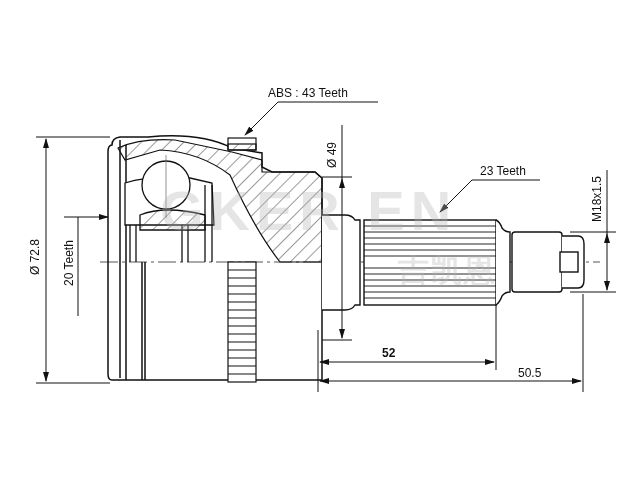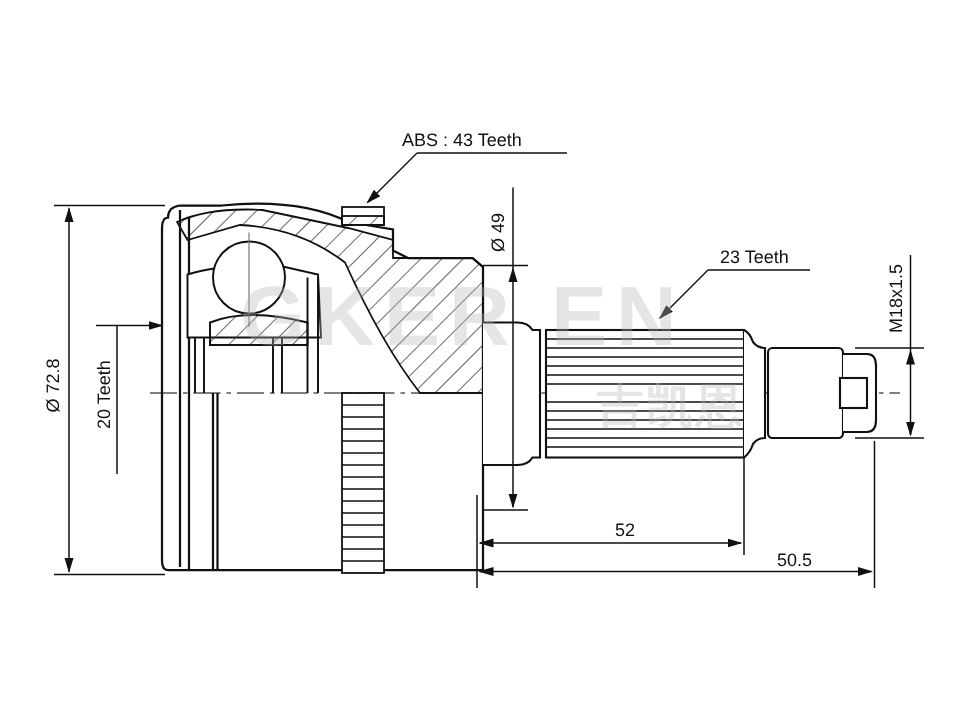--- a/index.html
+++ b/index.html
@@ -134,14 +134,14 @@
 
 <div class="wm" style="left:160px;top:178px;font-size:56px;">GKER EN</div>
 <div class="wm" style="left:398px;top:250px;font-size:31px;letter-spacing:2px;">吉凯恩</div>
 
 <div class="lbl" style="left:268px;top:86px;text-align:right;">ABS : 43 Teeth</div>
 <div class="lbl" style="left:480px;top:164px;">23 Teeth</div>
 <div class="lbl rot" style="left:62px;top:286px;">20 Teeth</div>
 <div class="lbl rot" style="left:28px;top:275px;">Ø 72.8</div>
 <div class="lbl rot" style="left:325px;top:168px;">Ø 49</div>
 <div class="lbl rot" style="left:590px;top:222px;">M18x1.5</div>
-<div class="lbl" style="left:410px;top:346px;">52</div>
+<div class="lbl" style="left:382px;top:346px;font-weight:bold;">52</div>
 <div class="lbl" style="left:518px;top:366px;">50.5</div>
 
 </body></html>

